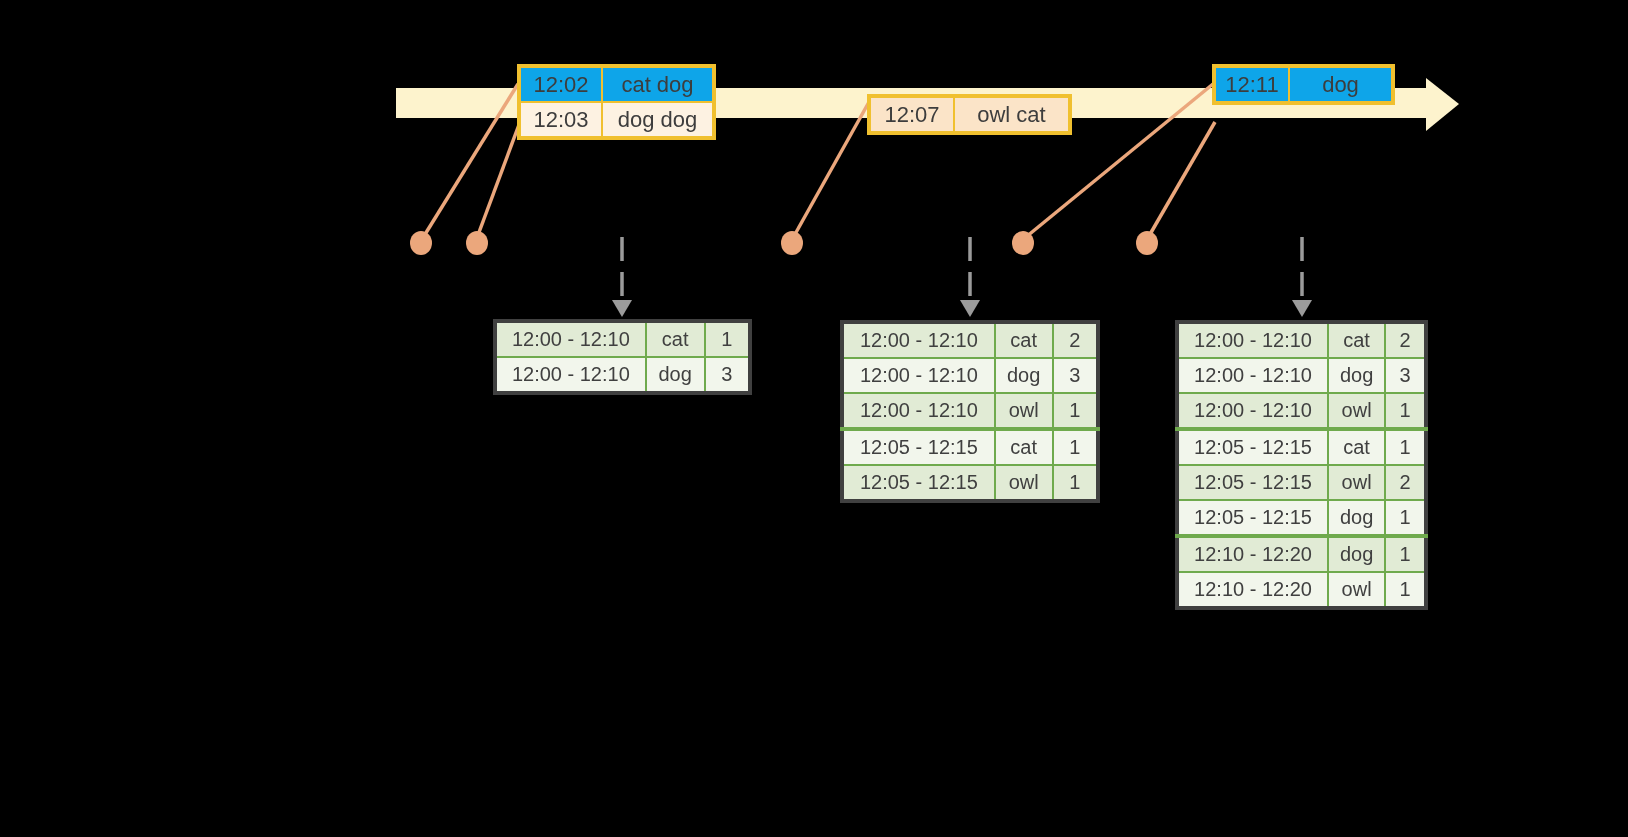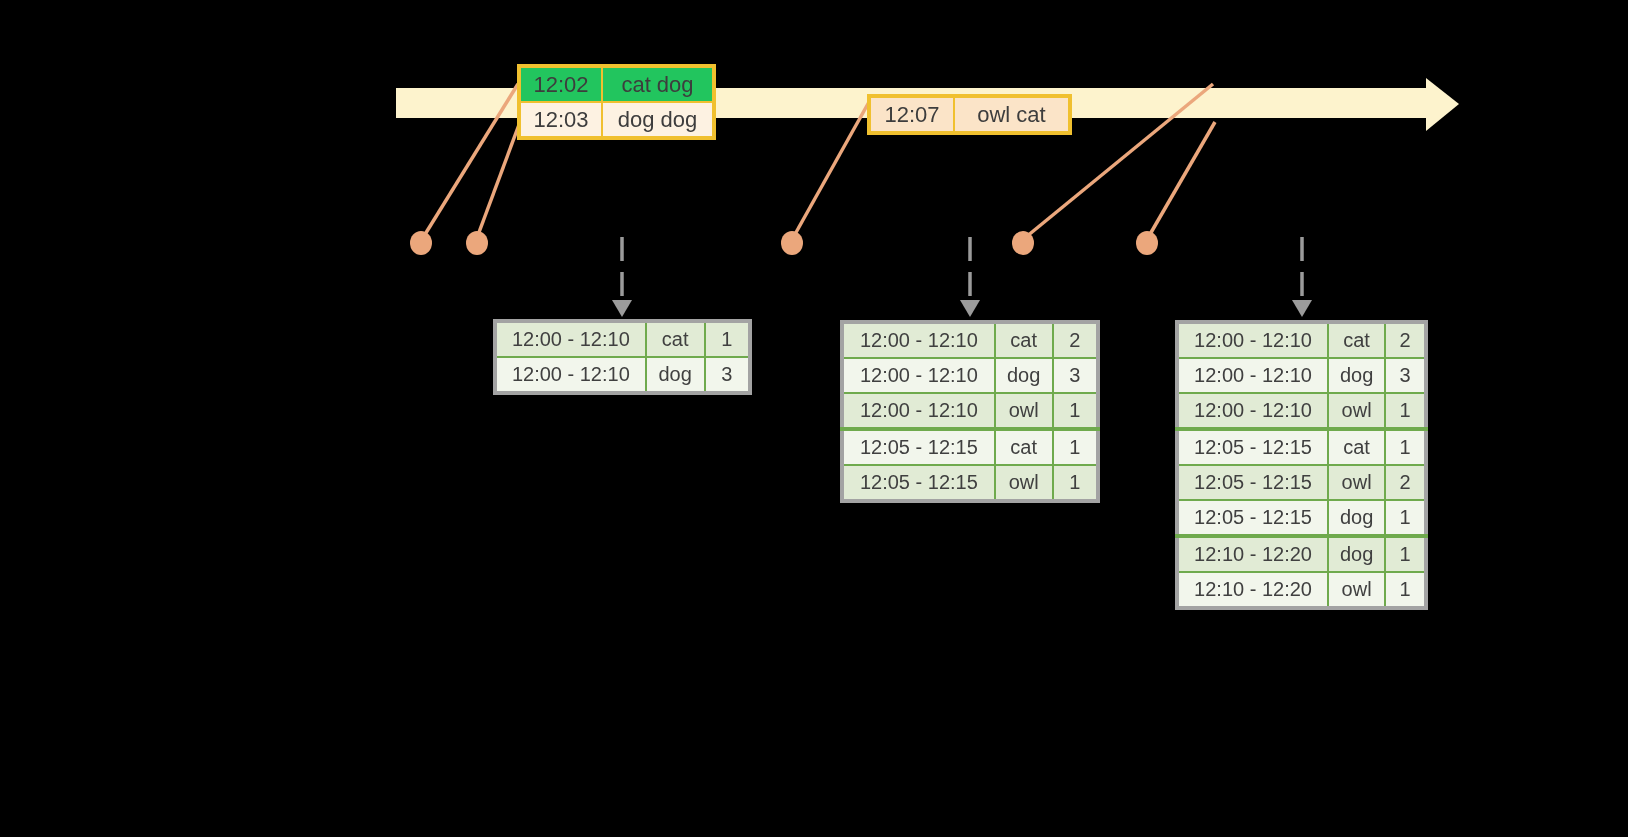--- a/index.html
+++ b/index.html
@@ -36,30 +36,30 @@
     border: 2px solid #f0c02f;
     text-align: center;
     vertical-align: middle;
     font-size: 22px;
     color: #3d3d3d;
     padding: 0 4px;
     height: 33px;
     white-space: nowrap;
     overflow: hidden;
   }
-  table.etable tr.erow-dark td { background: #22c55e; }
+  table.etable tr.erow-dark td { background: #0ea5e9; }
   table.etable tr.erow-light td { background: #fdf2e2; text-align: center; }
   table.etable tr.erow-mid td { background: #fbe4c8; }
 
   
   table.rtable {
     position: absolute;
     border-collapse: collapse;
     table-layout: fixed;
-    border: 4px solid #a3a3a3;
+    border: 4px solid #404040;
     background: #6d28d9;
   }
   table.rtable td {
     border: 2px solid #6faa4d;
     text-align: center;
     vertical-align: middle;
     font-size: 20px;
     color: #404040;
     padding: 0 2px;
     height: 33px;
@@ -153,20 +153,24 @@
     </tr>
   </tbody>
     </table>
 
   <table class="etable" style="left:1212px; top:64px; width:179px;">
     <colgroup>
         <col style="width:75px">
         <col style="width:104px">
       </colgroup>
     <tbody>
+        <tr class="erow-dark">
+      <td>12:11</td>
+      <td>dog</td>
+    </tr>
   </tbody>
     </table>
 
   <table class="rtable" style="left:493px; top:319px; width:259px;">
     <colgroup>
         <col style="width:146px">
         <col style="width:57px">
         <col style="width:44px">
       </colgroup>
     <tbody>

